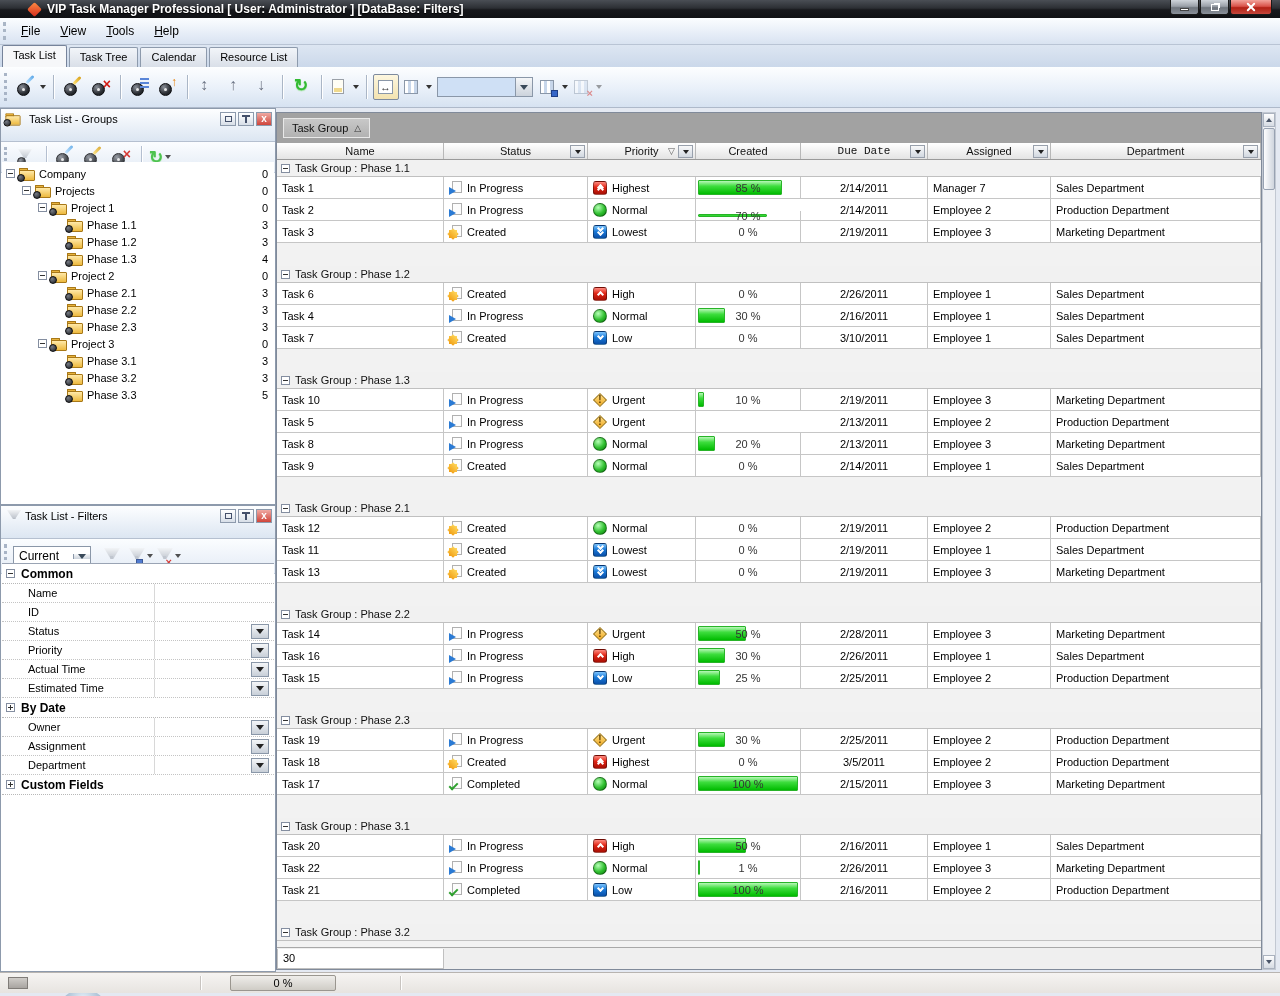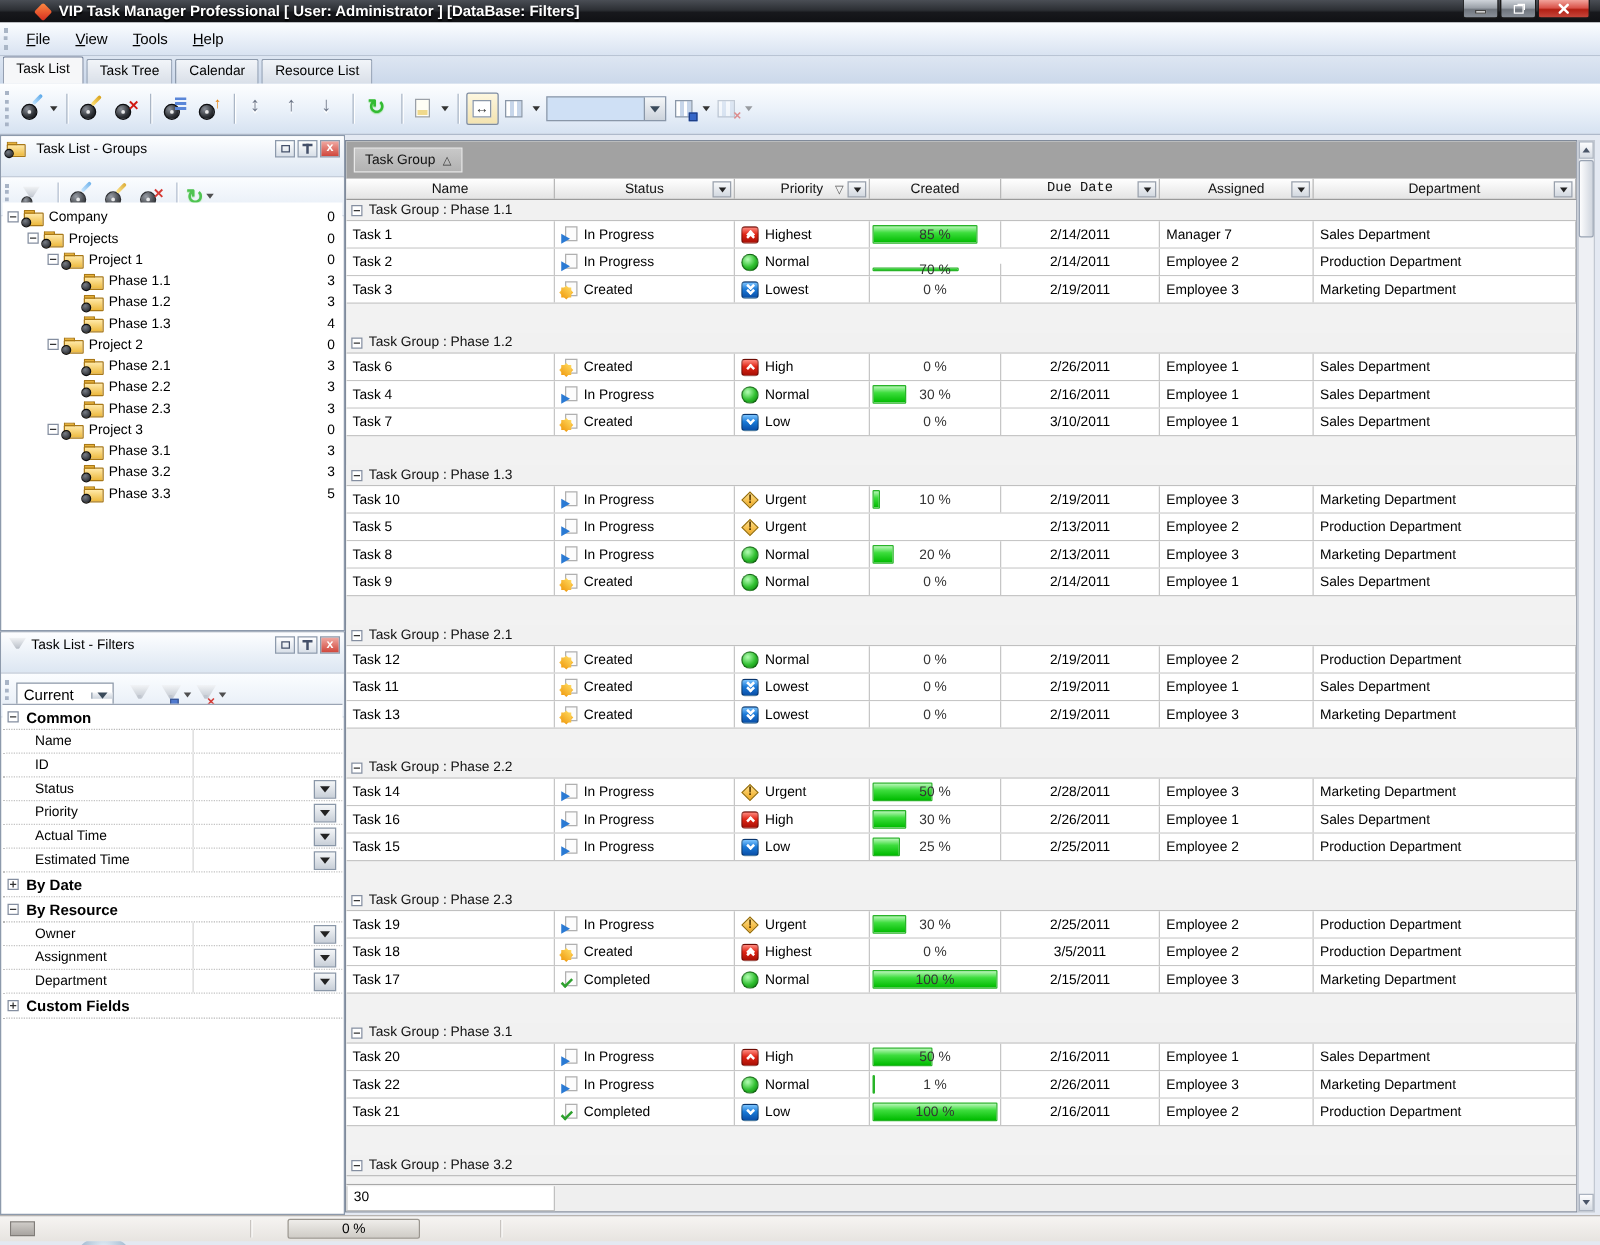--- a/index.html
+++ b/index.html
@@ -554,24 +554,20 @@
         <span>Estimated Time</span>
         <span class="vline"></span>
         <span class="dd-btn">
           <i></i>
         </span>
       </div>
       <div class="fsec">
         <span class="expander plus"></span>
         <span>By Date</span>
       </div>
-      <div class="fsec">
-        <span class="expander"></span>
-        <span>By Resource</span>
-      </div>
       <div class="frow">
         <span>Owner</span>
         <span class="vline"></span>
         <span class="dd-btn">
           <i></i>
         </span>
       </div>
       <div class="frow">
         <span>Assignment</span>
         <span class="vline"></span>

